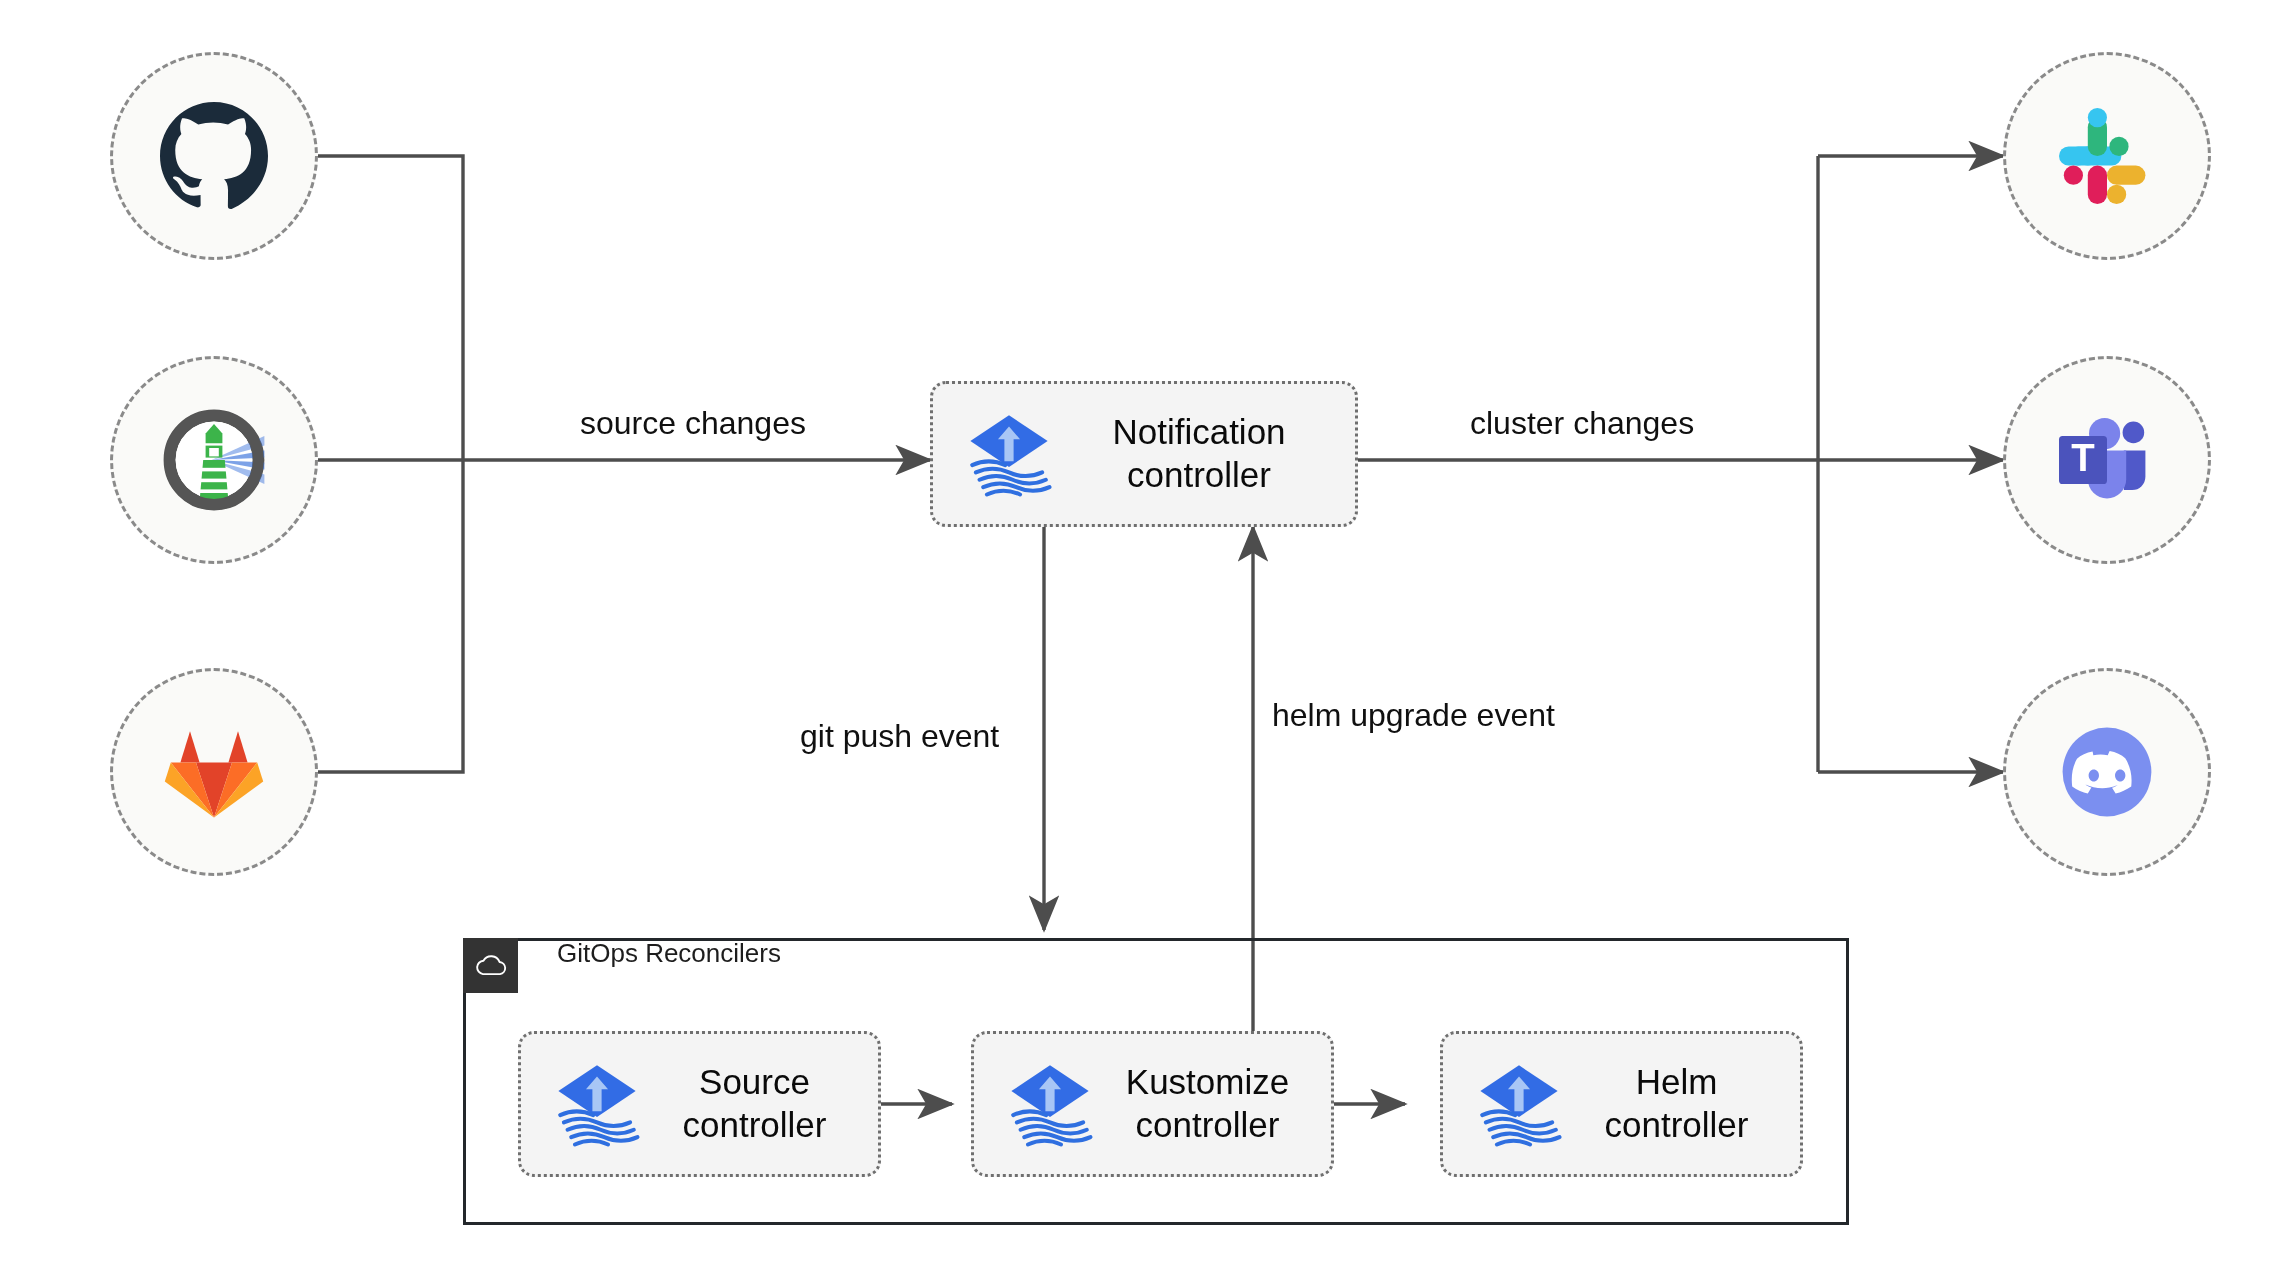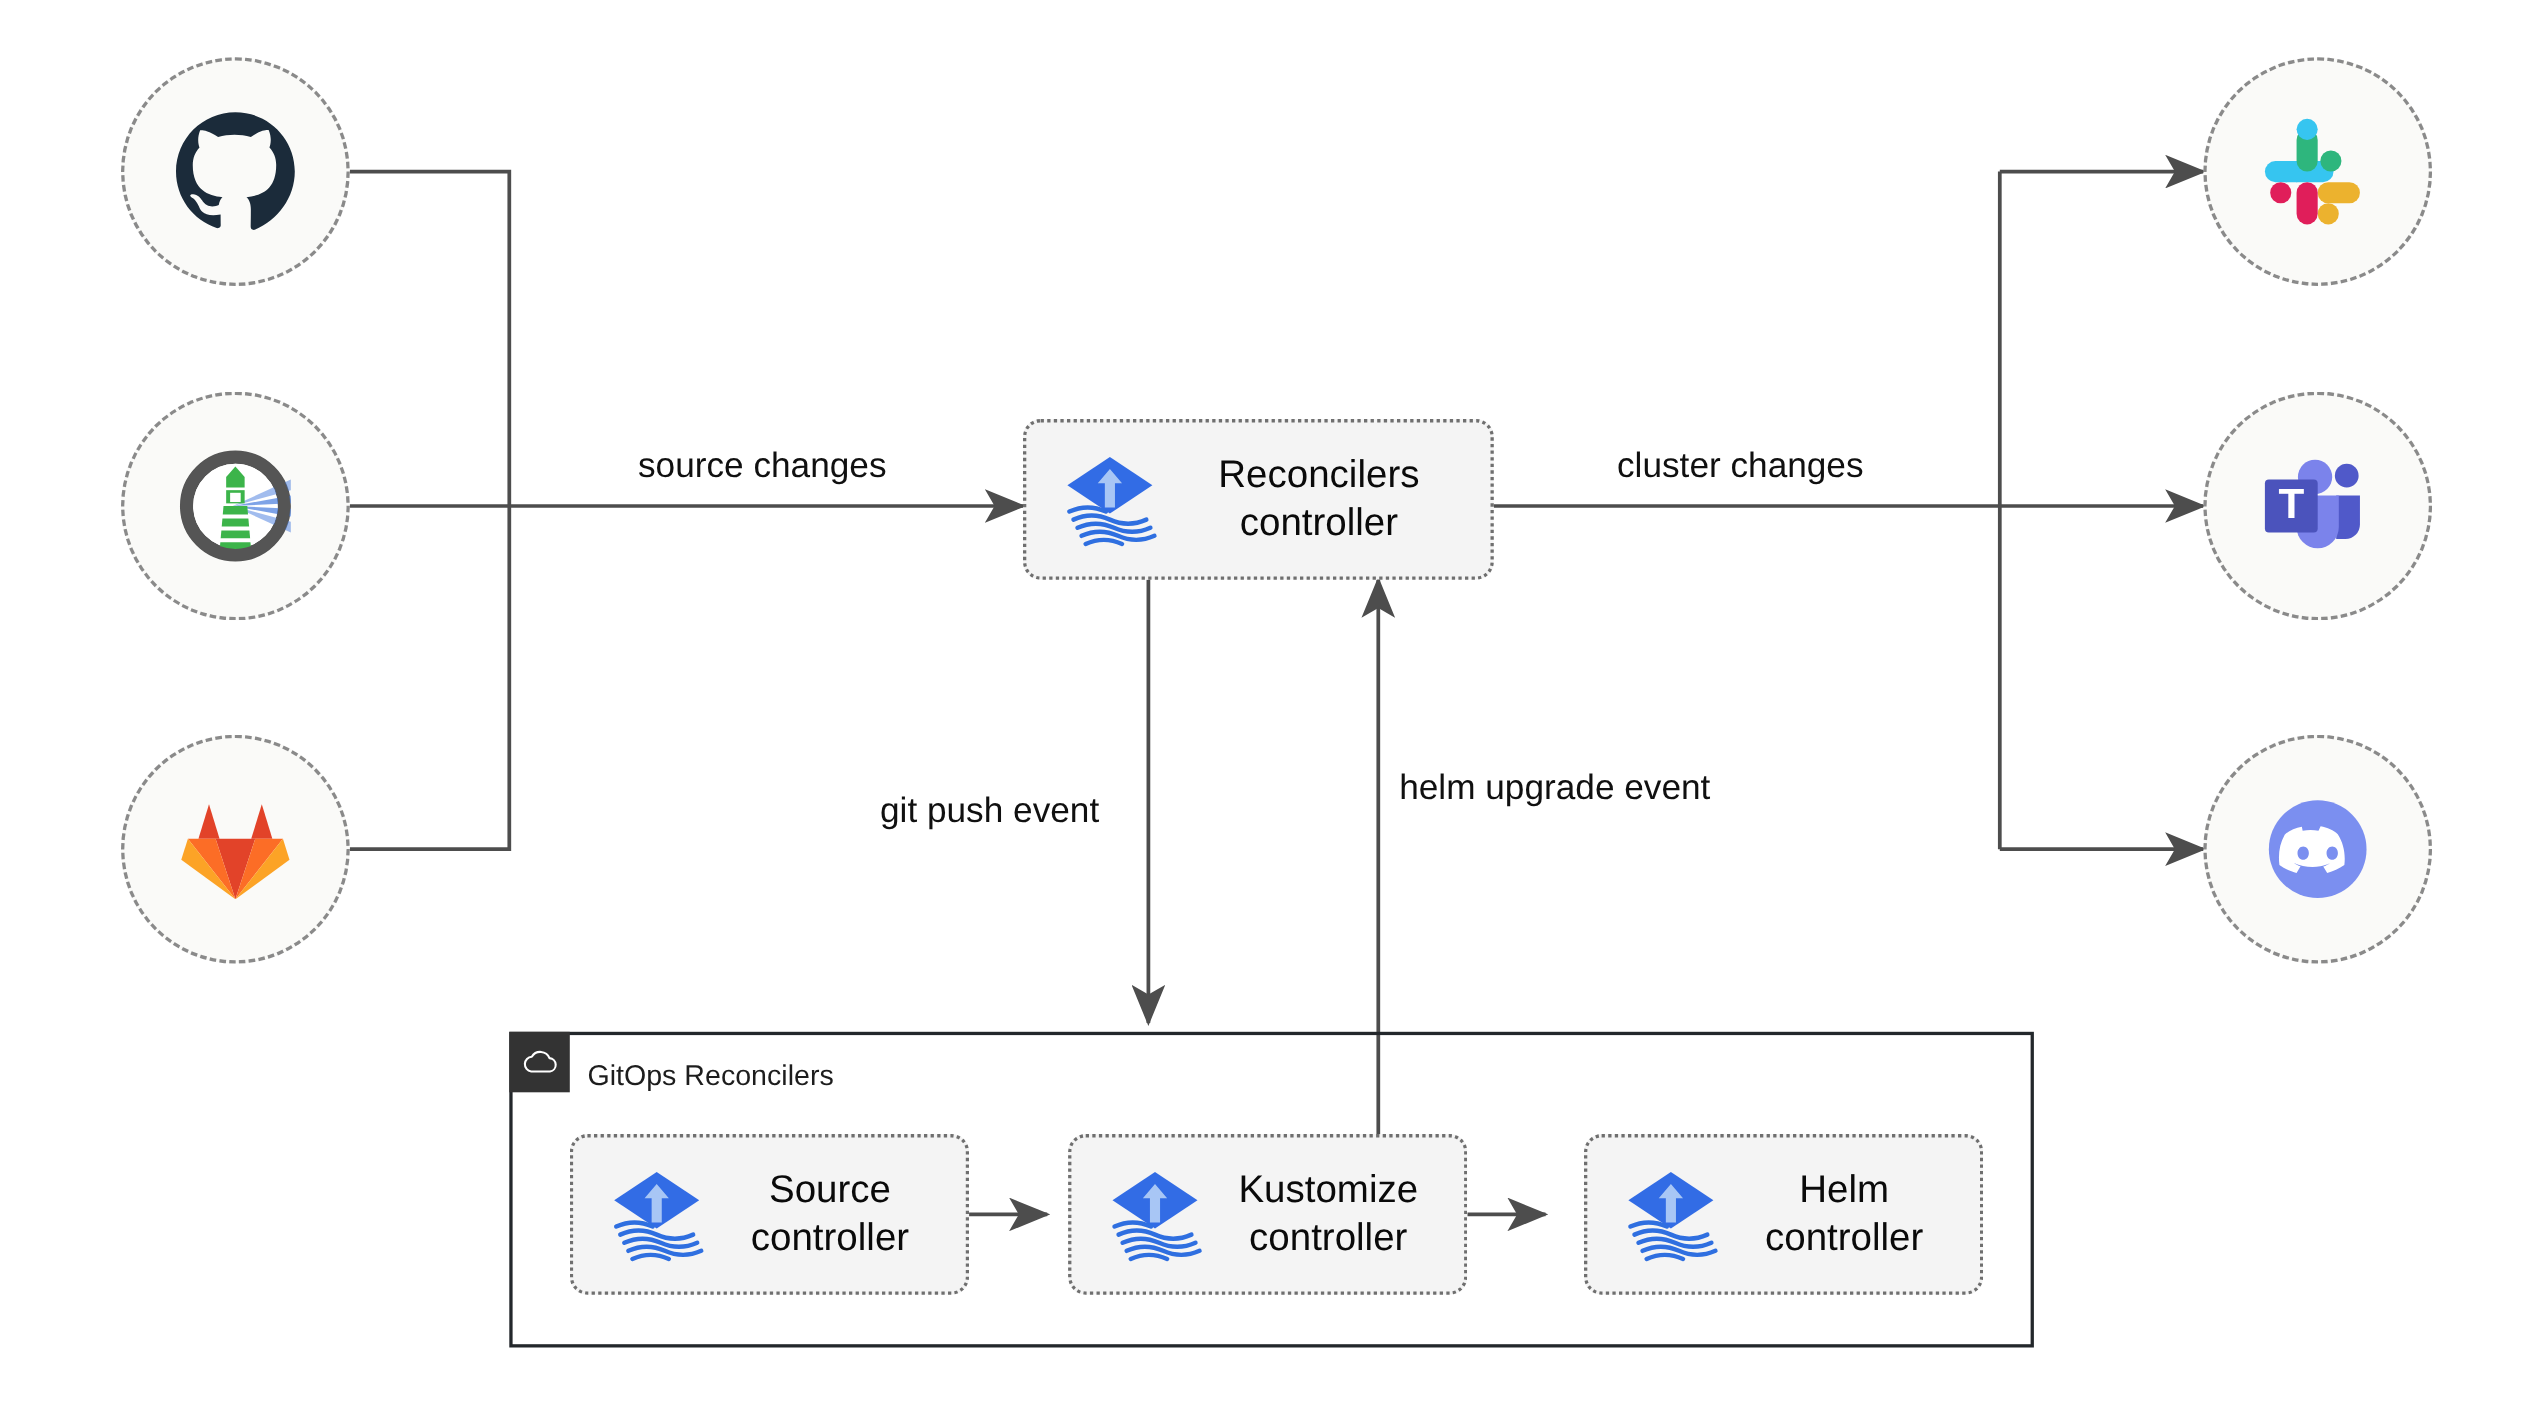--- a/index.html
+++ b/index.html
@@ -81,21 +81,22 @@
     border: 3px solid #23272b;
     background: transparent;
     box-sizing: border-box;
   }
   #group-header {
     position: absolute;
     left: 463px;
     top: 938px;
     height: 55px;
     display: flex;
-    align-items: flex-end;
+    align-items: flex-start;
+    gap: 23px;
   }
   #group-badge {
     width: 55px;
     height: 55px;
     background: #333333;
     display: flex;
     align-items: center;
     justify-content: center;
     flex: 0 0 auto;
   }
@@ -243,21 +244,21 @@
       <path fill="#326ce5" d="M50 8 L92 36 L50 64 L8 36 Z"></path>
       <path fill="#a8c6f5" d="M50 20 L62 34 L55 34 L55 58 L45 58 L45 34 L38 34 Z"></path>
       <g stroke="#2f6fe0" stroke-width="4.4" fill="none" stroke-linecap="round">
         <path d="M14 70 Q32 62 50 70 Q68 78 86 70"></path>
         <path d="M18 78 Q36 70 54 78 Q72 86 90 78"></path>
         <path d="M22 86 Q40 78 58 86 Q76 94 94 86"></path>
         <path d="M10 62 Q28 54 46 62"></path>
         <path d="M26 94 Q44 86 62 94"></path>
       </g>
     </svg>
-    <div class="ctrl-label">Reconcilers
+    <div class="ctrl-label">Notification
 controller</div>
   </div>
 
   <div id="group-box"></div>
   <div id="group-header">
     <div id="group-badge">
       <svg width="36" height="26" viewBox="0 0 40 28">
         <path d="M11 23 a7.5 7.5 0 0 1 .6-14.9 A10 10 0 0 1 29.5 9.5 A6.8 6.8 0 0 1 30 23 Z" fill="none" stroke="#ffffff" stroke-width="2.1" stroke-linejoin="round"></path>
       </svg>
     </div>

